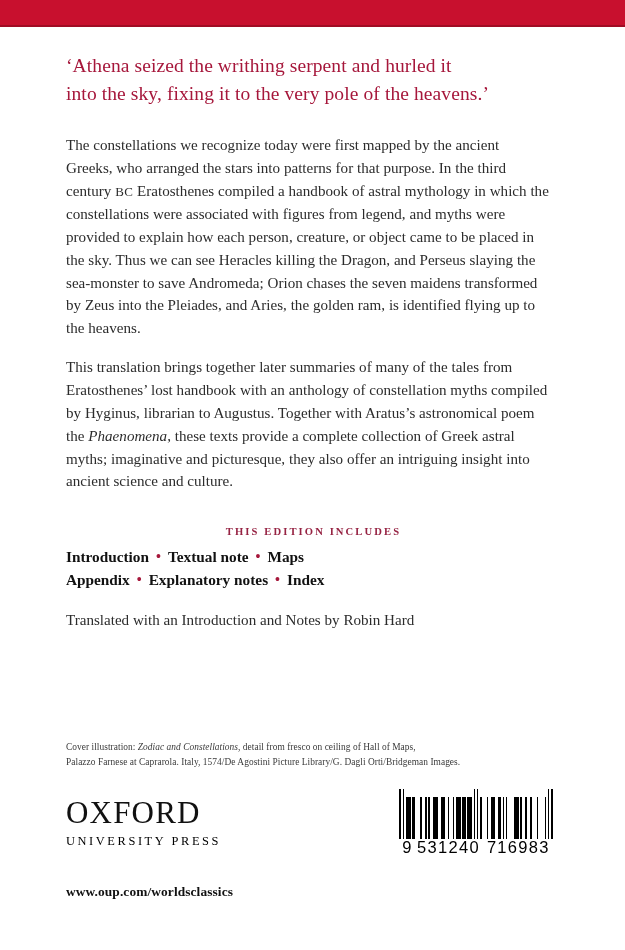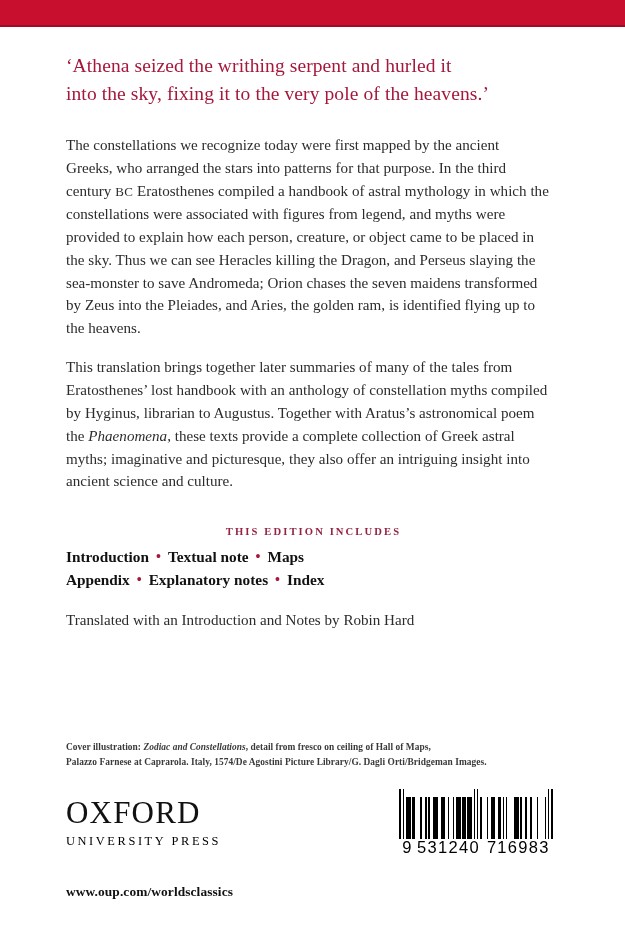--- a/index.html
+++ b/index.html
@@ -117,21 +117,20 @@
   
   .credit {
     position: absolute;
     left: 66px;
     top: 740px;
     width: 480px;
     color: #3a3a3a;
     font-size: 9.4px;
     line-height: 1.62;
     letter-spacing: 0.05px;
-    font-weight: bold;
   }
   .credit .line { display: block; }
   .credit em { font-style: italic; }
 
   
   .logo-block {
     position: absolute;
     left: 66px;
     top: 797px;
   }

